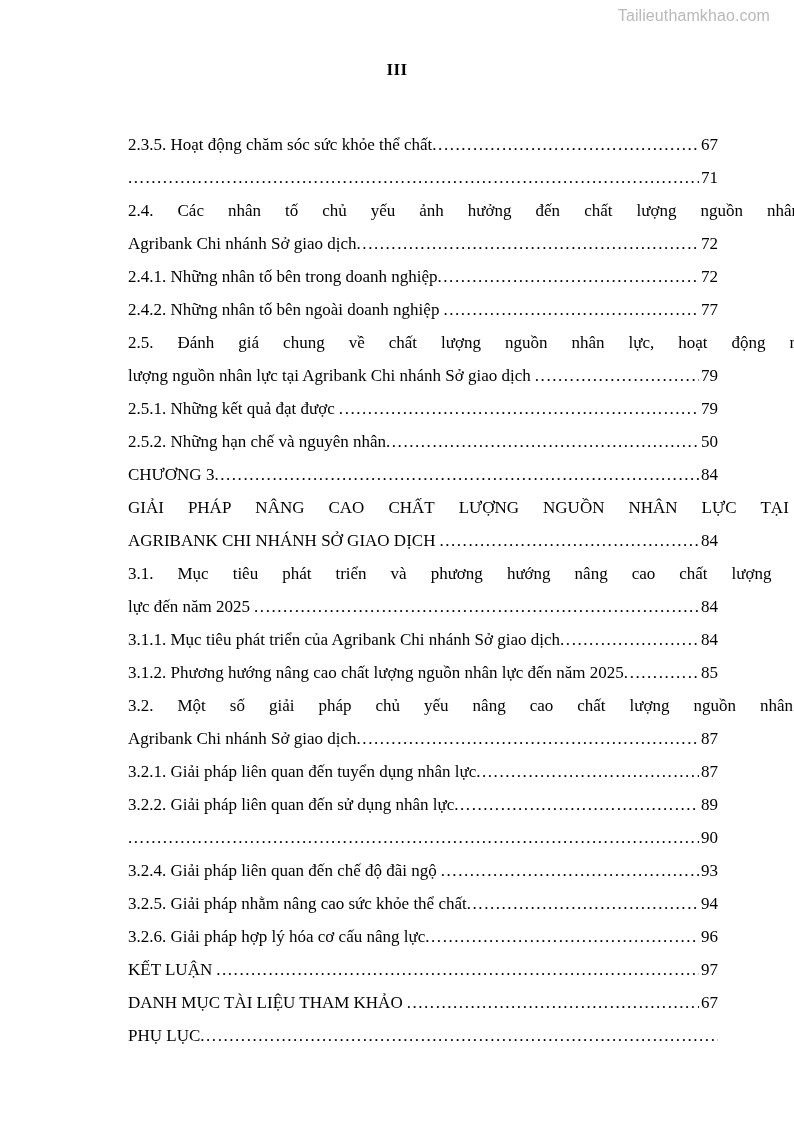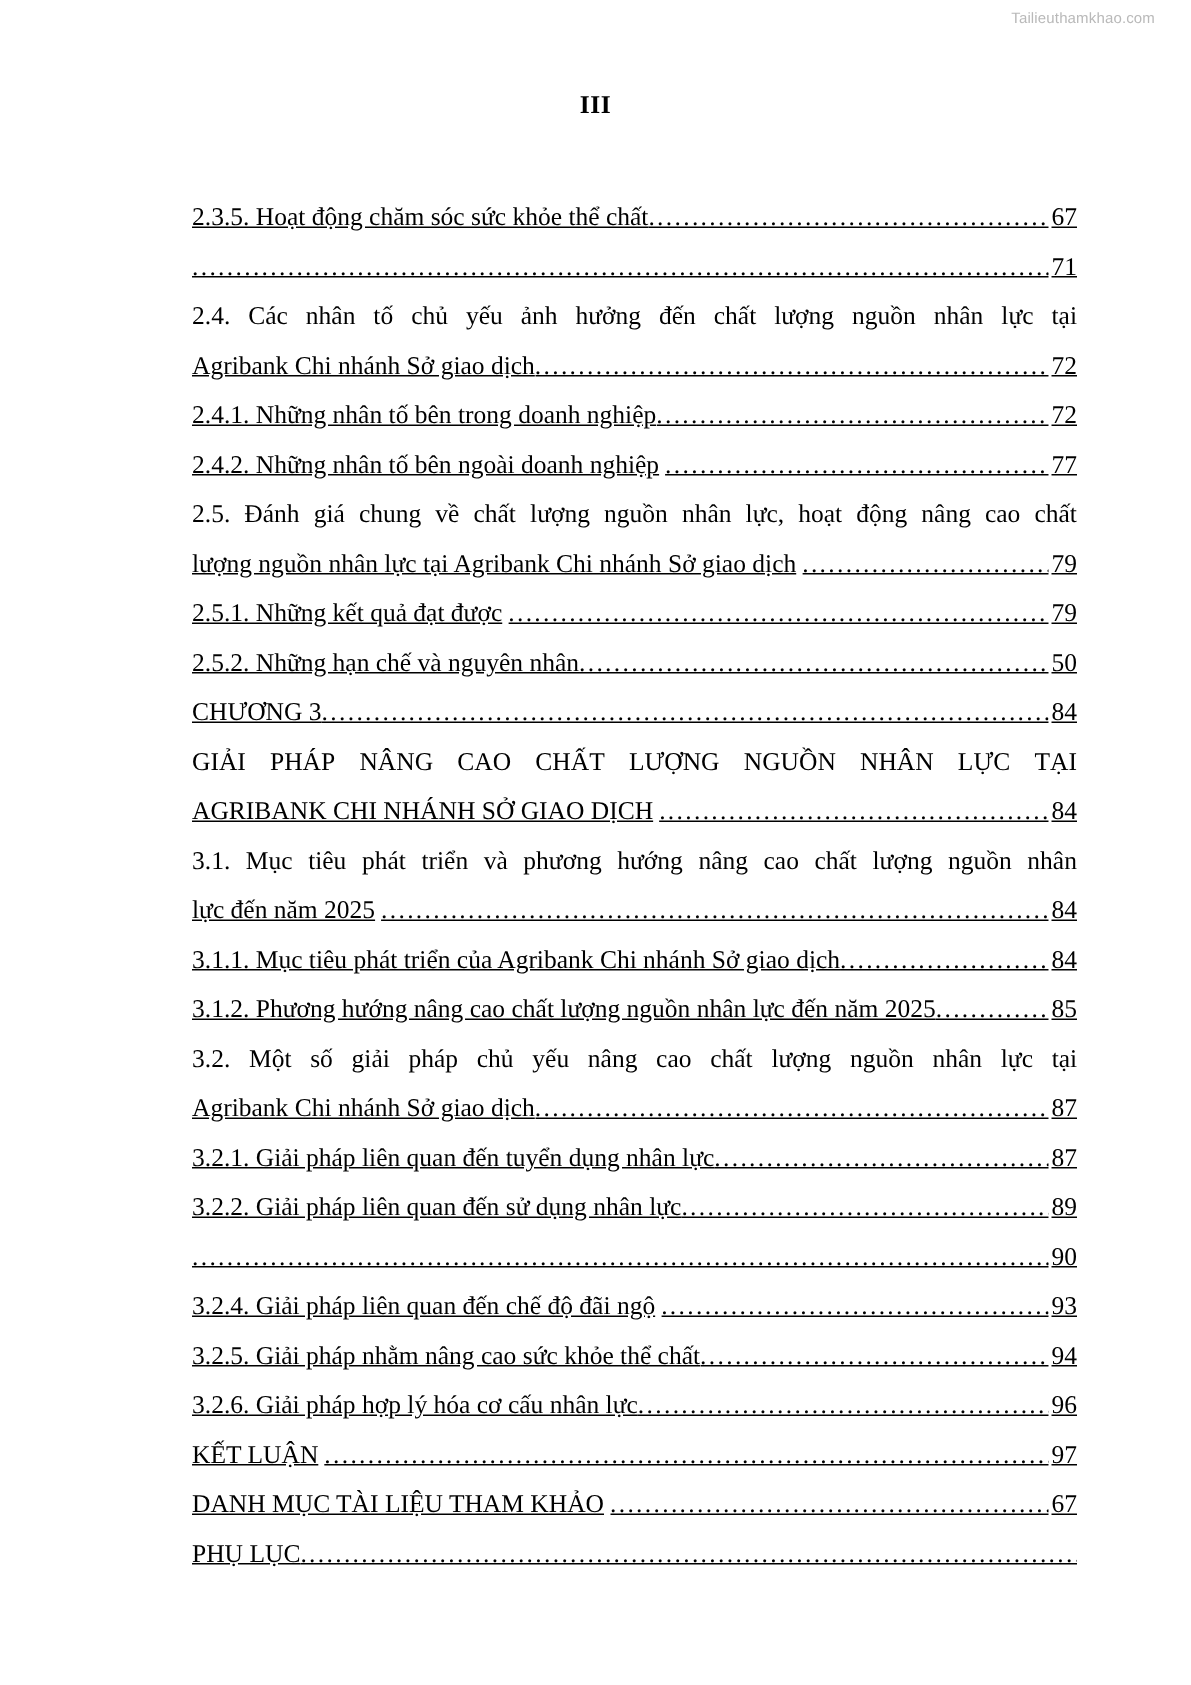--- a/index.html
+++ b/index.html
@@ -22,21 +22,21 @@
     overflow: hidden;
     box-sizing: border-box;
   }
 
   
   .watermark {
     position: absolute;
     top: 7px;
     right: 24px;
     font-family: "Liberation Sans", "DejaVu Sans", sans-serif;
-    font-size: 10px;
+    font-size: 16px;
     letter-spacing: 0.1px;
     color: #b9b9b9;
     white-space: nowrap;
     user-select: none;
   }
 
   
   .folio {
     position: absolute;
     top: 60px;
@@ -60,21 +60,20 @@
     font-size: 17px;
     line-height: 33px;
     margin: 0;
   }
 
   
   .row {
     display: flex;
     align-items: flex-start;
     width: 100%;
-    text-decoration: underline;
   }
   .row .label {
     flex: 0 1 auto;
     white-space: pre;
   }
   .row .leader {
     flex: 1 1 auto;
     overflow: hidden;
     white-space: nowrap;
     margin: 0 0 0 0;
@@ -95,20 +94,21 @@
   }
 
   
   .row.gap-before .leader { margin-left: 4px; }
 
   
   .just-line {
     display: flex;
     width: 100%;
     white-space: pre;
+    gap: 12px;
   }
   .just-line .w { flex: 0 0 auto; }
   .just-line .sp { flex: 1 1 auto; }
 </style>
 </head>
 <body>
 
 <div class="page">
 
   <div class="watermark">Tailieuthamkhao.com</div>
@@ -247,21 +247,21 @@
       </div>
       <div class="toc-entry">
         <div class="row">
           <span class="label">3.2.5. Giải pháp nhằm nâng cao sức khỏe thể chất</span>
           <span class="leader"></span>
           <span class="pageno">94</span>
         </div>
       </div>
       <div class="toc-entry">
         <div class="row">
-          <span class="label">3.2.6. Giải pháp hợp lý hóa cơ cấu nhân lực</span>
+          <span class="label">3.2.6. Giải pháp hợp lý hóa cơ cấu nâng lực</span>
           <span class="leader"></span>
           <span class="pageno">96</span>
         </div>
       </div>
       <div class="toc-entry">
         <div class="row gap-before">
           <span class="label">KẾT LUẬN</span>
           <span class="leader"></span>
           <span class="pageno">97</span>
         </div>

